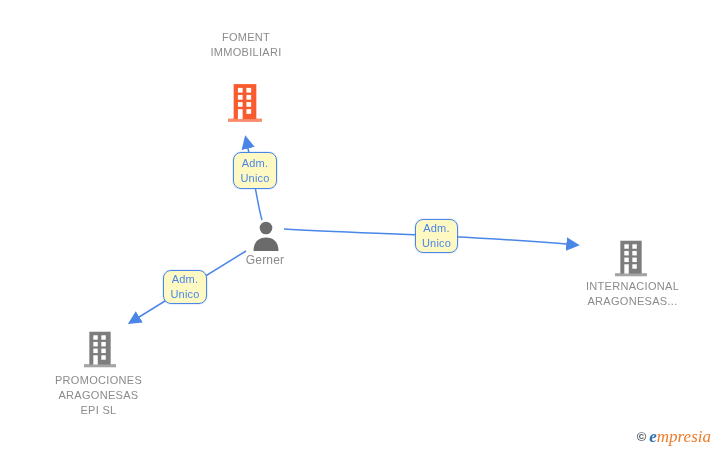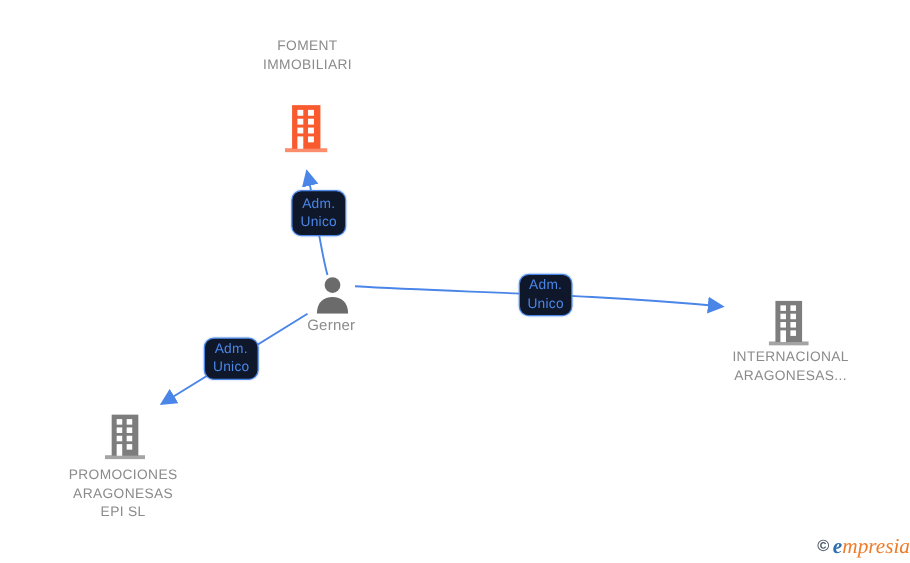--- a/index.html
+++ b/index.html
@@ -12,30 +12,30 @@
   .node-label {
     position:absolute; text-align:center; color:#8b8b8b;
     font-size:11px; line-height:14.5px; letter-spacing:0.3px;
   }
   .node-label div { white-space:nowrap; }
   .person-name { font-size:12px; line-height:16px; color:#8b8b8b; letter-spacing:0.2px; }
 
   .icon-wrap { position:absolute; line-height:0; }
 
   .edge-label {
-    position:absolute; box-sizing:border-box; background:#0f172a;
+    position:absolute; box-sizing:border-box; background:#fef9c3;
     border:1.5px solid #4a86e8; border-radius:8px;
     color:#4a86e8; font-size:11px; line-height:15px; text-align:center;
     display:flex; flex-direction:column; justify-content:center;
     letter-spacing:0.2px; cursor:pointer;
     box-shadow:0 0 0 1px rgba(74,134,232,0.12);
   }
 
   .logo {
-    position:absolute; right:0; bottom:3px;
+    position:absolute; right:17px; bottom:3px;
     font-family:"Liberation Serif", serif; font-style:italic;
     font-size:17px; line-height:20px; white-space:nowrap; cursor:pointer;margin-left:20px;
   }
   .logo .copy {
     font-family:"Liberation Sans", sans-serif; font-style:normal;
     font-weight:bold; font-size:13px; color:#4a5560; margin-right:3px;
     vertical-align:1px;
   }
   .logo .e  { color:#2d6fb0; font-weight:bold; }
   .logo .rest { color:#ee7b28; }

